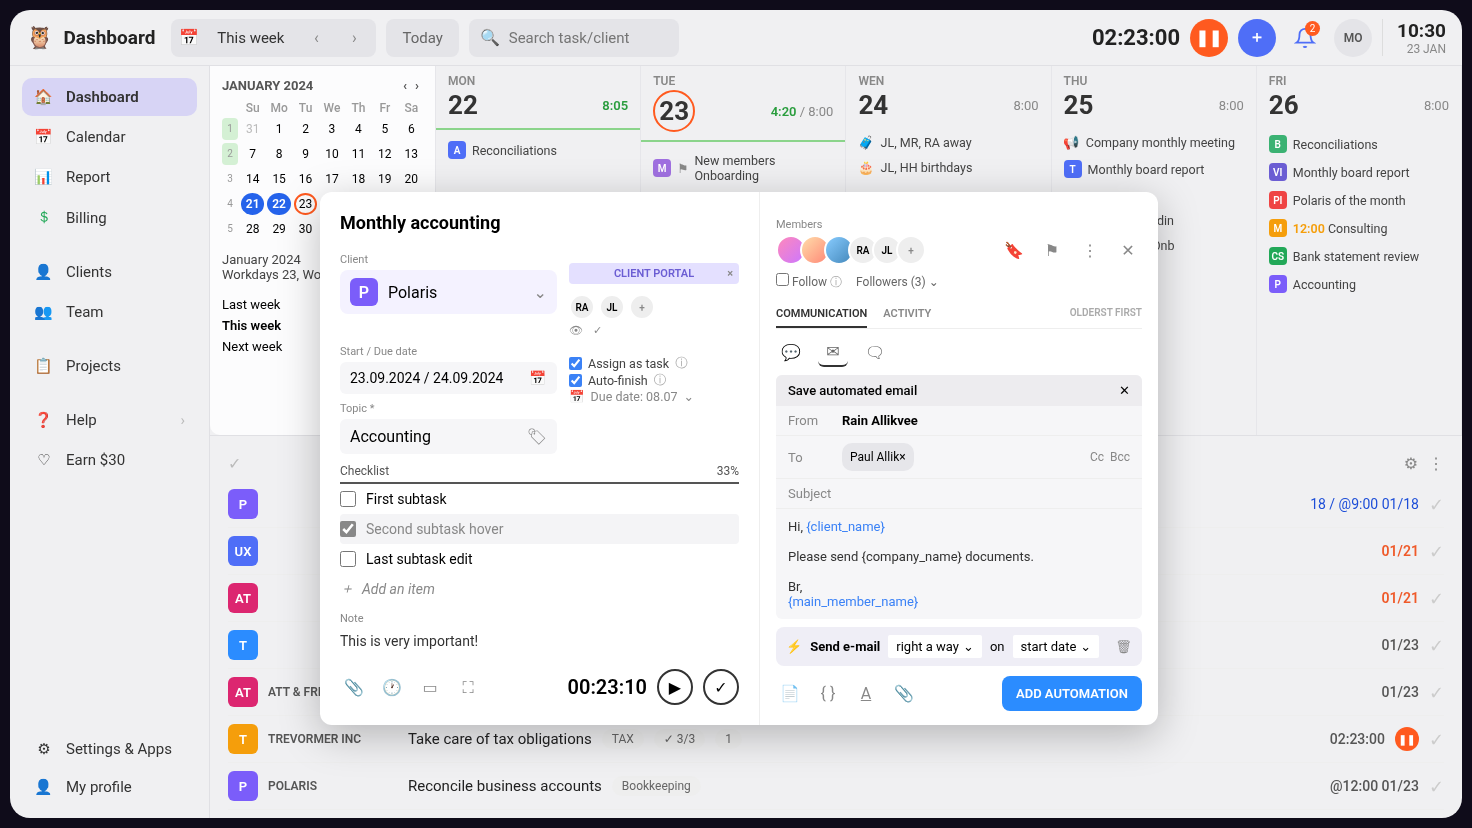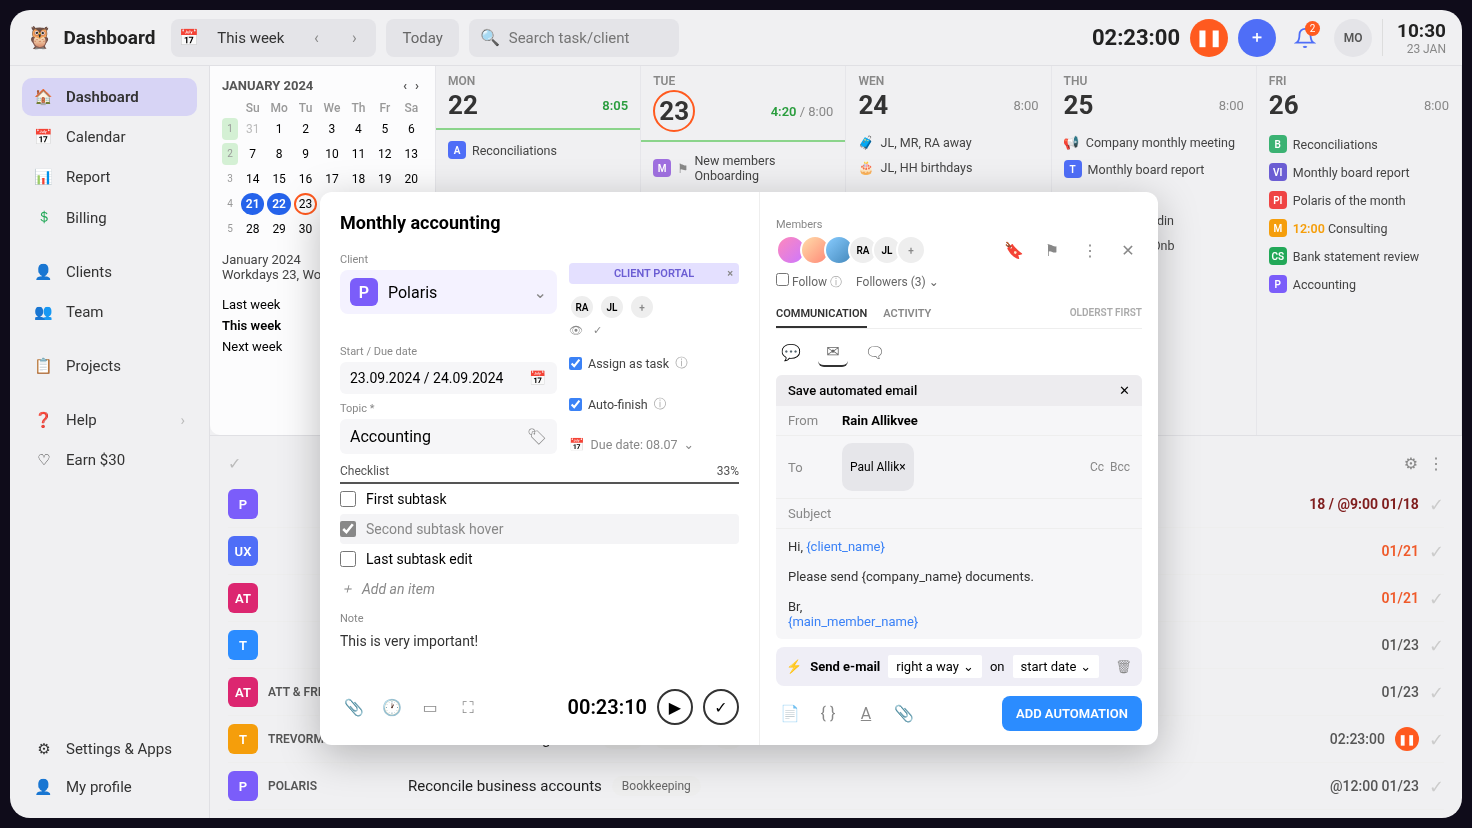--- a/index.html
+++ b/index.html
@@ -79,21 +79,21 @@
 .modal h2{font-size:18px;font-weight:700;margin-bottom:12px}
 .fld-lbl{font-size:11px;color:#888;margin-bottom:4px;margin-top:8px}
 .client-sel{display:flex;align-items:center;gap:10px;background:#f4f2ff;border-radius:8px;padding:8px 10px}
 .client-sel .b{width:28px;height:28px;background:#7b5dfa;color:#fff;border-radius:6px;display:flex;align-items:center;justify-content:center;font-weight:600}
 .portal-chip{background:#e4e0ff;color:#6b5dd3;font-size:11px;font-weight:600;padding:4px 10px;border-radius:4px;display:flex;align-items:flex-start;gap:6px;position:relative}
 .portal-chip .x{position:absolute;right:6px;color:#888;cursor:pointer}
 .row{display:flex;gap:12px;align-items:flex-start}
 .col{flex:1}
 .input-like{background:#f6f6f8;border-radius:6px;padding:8px 10px;font-size:14px;display:flex;align-items:center;justify-content:space-between}
 .topic-sel{display:flex;align-items:center;gap:8px;background:#f6f6f8;border-radius:6px;padding:8px 10px}
-.rside-opts{display:flex;flex-direction:column;gap:24px;font-size:12.5px;color:#444;margin-top:4px}
+.rside-opts{display:flex;flex-direction:column;gap:0;font-size:12.5px;color:#444;margin-top:4px}
 .rside-opts .opt{display:flex;align-items:center;gap:6px}
 .rside-opts input[type=checkbox]{accent-color:#3b82f6}
 .avatar-stack{display:flex;gap:4px}
 .avatar-stack .av{width:26px;height:26px;border-radius:50%;background:#eee;border:2px solid #fff;font-size:10px;display:flex;align-items:center;justify-content:center;font-weight:600}
 .checklist{margin-top:10px}
 .checklist .hdr{display:flex;justify-content:space-between;border-bottom:2px solid #555;padding-bottom:4px;font-size:12px;color:#555}
 .check-item{display:flex;align-items:center;gap:10px;padding:7px 0;font-size:14px}
 .check-item input{width:16px;height:16px;accent-color:#666}
 .check-item.hover{background:#f4f4f6;border-radius:4px}
 .add-item{color:#888;font-size:14px;padding:6px 0;display:flex;align-items:center;gap:8px;font-style:italic}
@@ -111,21 +111,21 @@
 .tabs .tab{padding:6px 0;cursor:pointer}
 .tabs .tab.active{color:#333;border-bottom:2px solid #333}
 .tabs .oldest{margin-left:auto;font-size:10px;color:#aaa;padding:6px 0}
 .comm-icons{display:flex;gap:12px;padding:8px 0;color:#666}
 .comm-icons .ci{width:30px;height:30px;display:flex;align-items:center;justify-content:center;border-radius:6px;cursor:pointer}
 .comm-icons .ci.active{border-bottom:2px solid #333}
 .email-box{background:#f6f6f8;border-radius:6px}
 .email-hdr{display:flex;justify-content:space-between;padding:8px 12px;font-size:13px;font-weight:500;background:#edecef;border-radius:6px 6px 0 0}
 .email-row{display:flex;gap:10px;padding:7px 12px;font-size:13px;align-items:center;border-bottom:1px solid #eee}
 .email-row .lbl{color:#888;width:44px}
-.email-row .chip{background:#e6e6ea;padding:17px 8px;border-radius:10px;font-size:12px;display:flex;align-items:center;}
+.email-row .chip{background:#e6e6ea;padding:7px 8px;border-radius:10px;font-size:12px;display:flex;align-items:center;}
 .email-body{padding:10px 12px;font-size:13px;color:#333;min-height:100px}
 .email-body .var{color:#3b82f6}
 .send-row{display:flex;align-items:center;gap:8px;background:#efeef6;border-radius:8px;padding:8px 10px;margin-top:8px;font-size:13px}
 .send-row .sel{background:#fff;border-radius:2px;padding:4px 8px;display:flex;align-items:center;gap:4px}
 .btm-row{display:flex;align-items:center;gap:10px;margin-top:10px}
 .btm-row .ico{color:#888;width:28px;height:28px;display:flex;align-items:center;justify-content:center;cursor:pointer}
 .add-auto-btn{background:#2b8cff;color:#fff;font-weight:600;font-size:13px;padding:10px 14px;border-radius:8px;margin-left:auto;cursor:pointer}
 svg{display:block}
 .mb-av{width:30px;height:30px;border-radius:50%;background:linear-gradient(135deg,#f8b,#c7f);border:2px solid #fff;margin-left:-6px}
 .mb-av:first-child{margin-left:0}
@@ -420,21 +420,21 @@
           <span style="color:#888">⚙</span>
           <span style="color:#888">⋮</span>
         </div>
         <div id="task-rows">
             <div class="task-row">
     <span class="client-badge" style="background:#7b5dfa">P</span>
     <span class="client"></span>
     <span class="title"></span>
 
     <div class="flex1"></div>
-    <span class="due" style="color:#7f1d1d;font-weight:700">18 / @9:00 01/18</span>
+    <span class="due" style="color:#1d4ed8;font-weight:400">18 / @9:00 01/18</span>
     <span class="check">✓</span>
   </div>
             <div class="task-row">
     <span class="client-badge" style="background:#4f6ef7">UX</span>
     <span class="client"></span>
     <span class="title"></span>
 
     <div class="flex1"></div>
     <span class="due" style="color:#ef5a2a;font-weight:600">01/21</span>
     <span class="check">✓</span>

